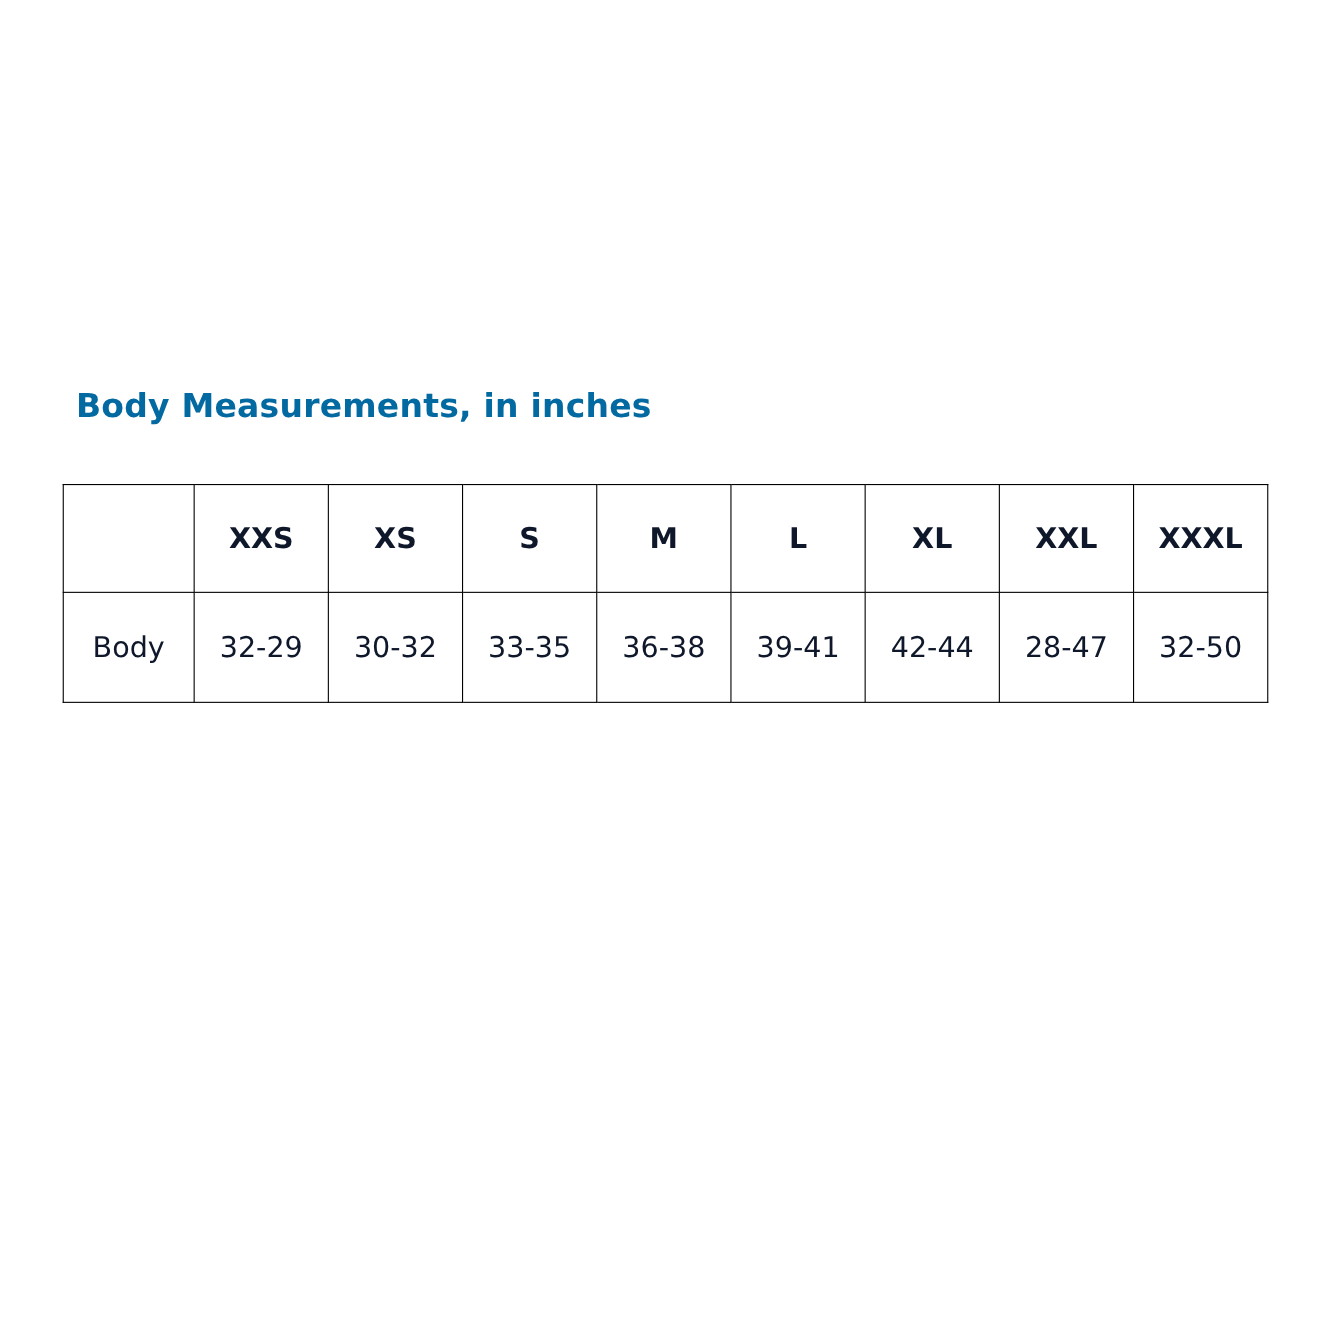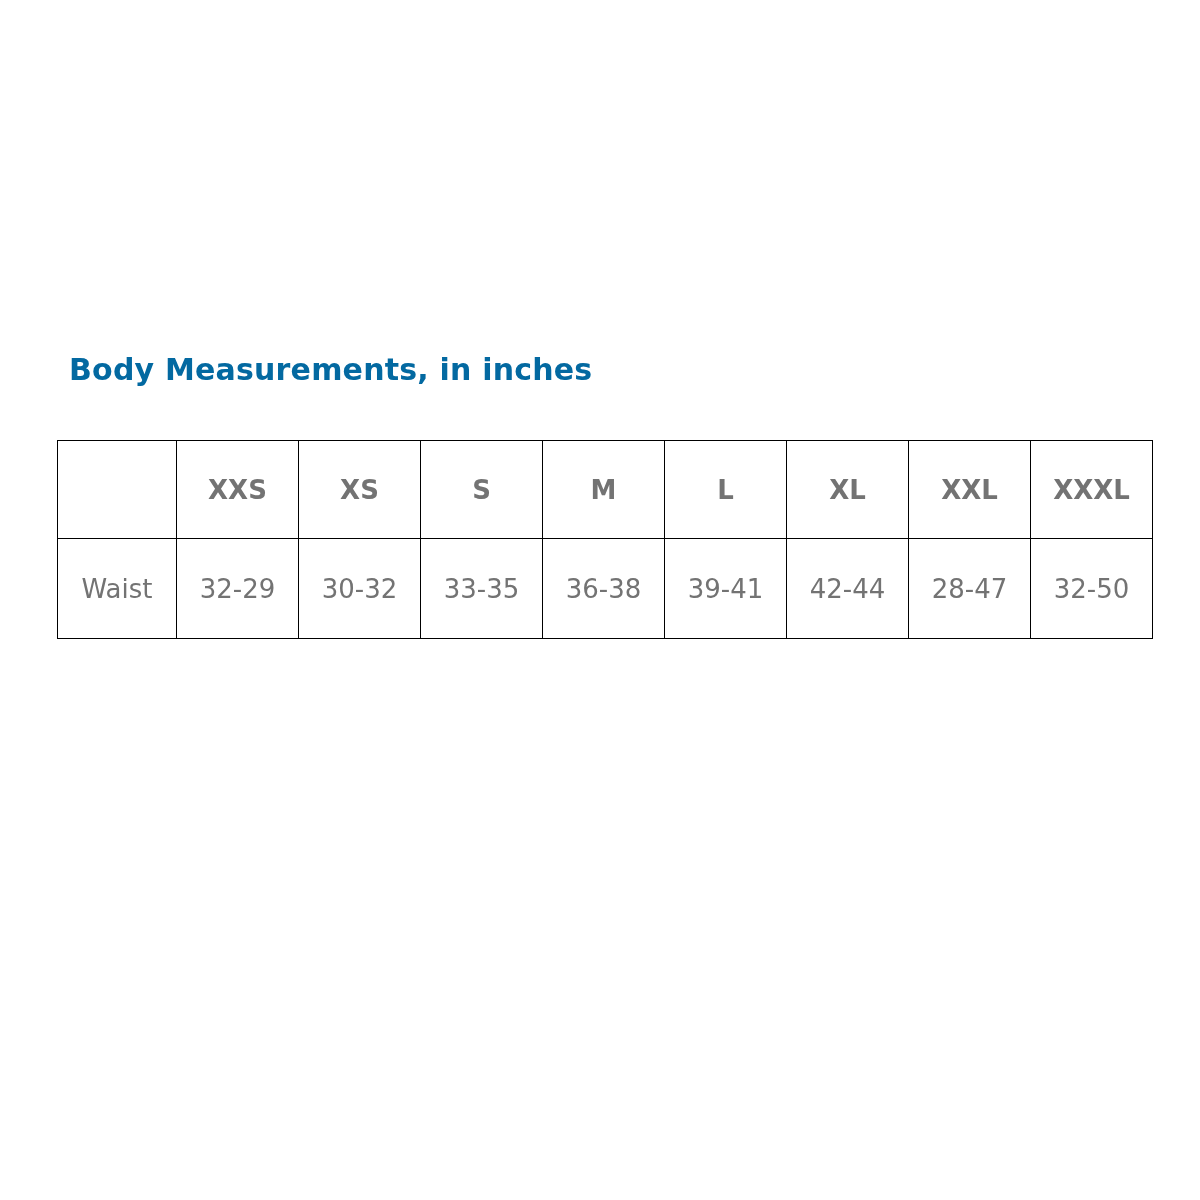--- a/index.html
+++ b/index.html
@@ -42,21 +42,21 @@
     border-collapse: collapse;
     table-layout: fixed;
   }
   table.size-table td,
   table.size-table th {
     border: 1px solid #000000;
     text-align: center;
     vertical-align: middle;
     font-size: 26px;
     font-weight: normal;
-    color: #737373;
+    color: #0f172a;
     padding: 0;
   }
   table.size-table thead th {
     height: 97px;
     font-weight: bold;
     font-size: 26px;
   }
   table.size-table tbody td {
     height: 99px;
   }
@@ -82,21 +82,21 @@
         <th class="col-size">S</th>
         <th class="col-size">M</th>
         <th class="col-size">L</th>
         <th class="col-size">XL</th>
         <th class="col-size">XXL</th>
         <th class="col-size">XXXL</th>
       </tr>
     </thead>
     <tbody>
       <tr>
-        <td class="row-label">Waist</td>
+        <td class="row-label">Body</td>
         <td>32-29</td>
         <td>30-32</td>
         <td>33-35</td>
         <td>36-38</td>
         <td>39-41</td>
         <td>42-44</td>
         <td>28-47</td>
         <td>32-50</td>
       </tr>
     </tbody>

